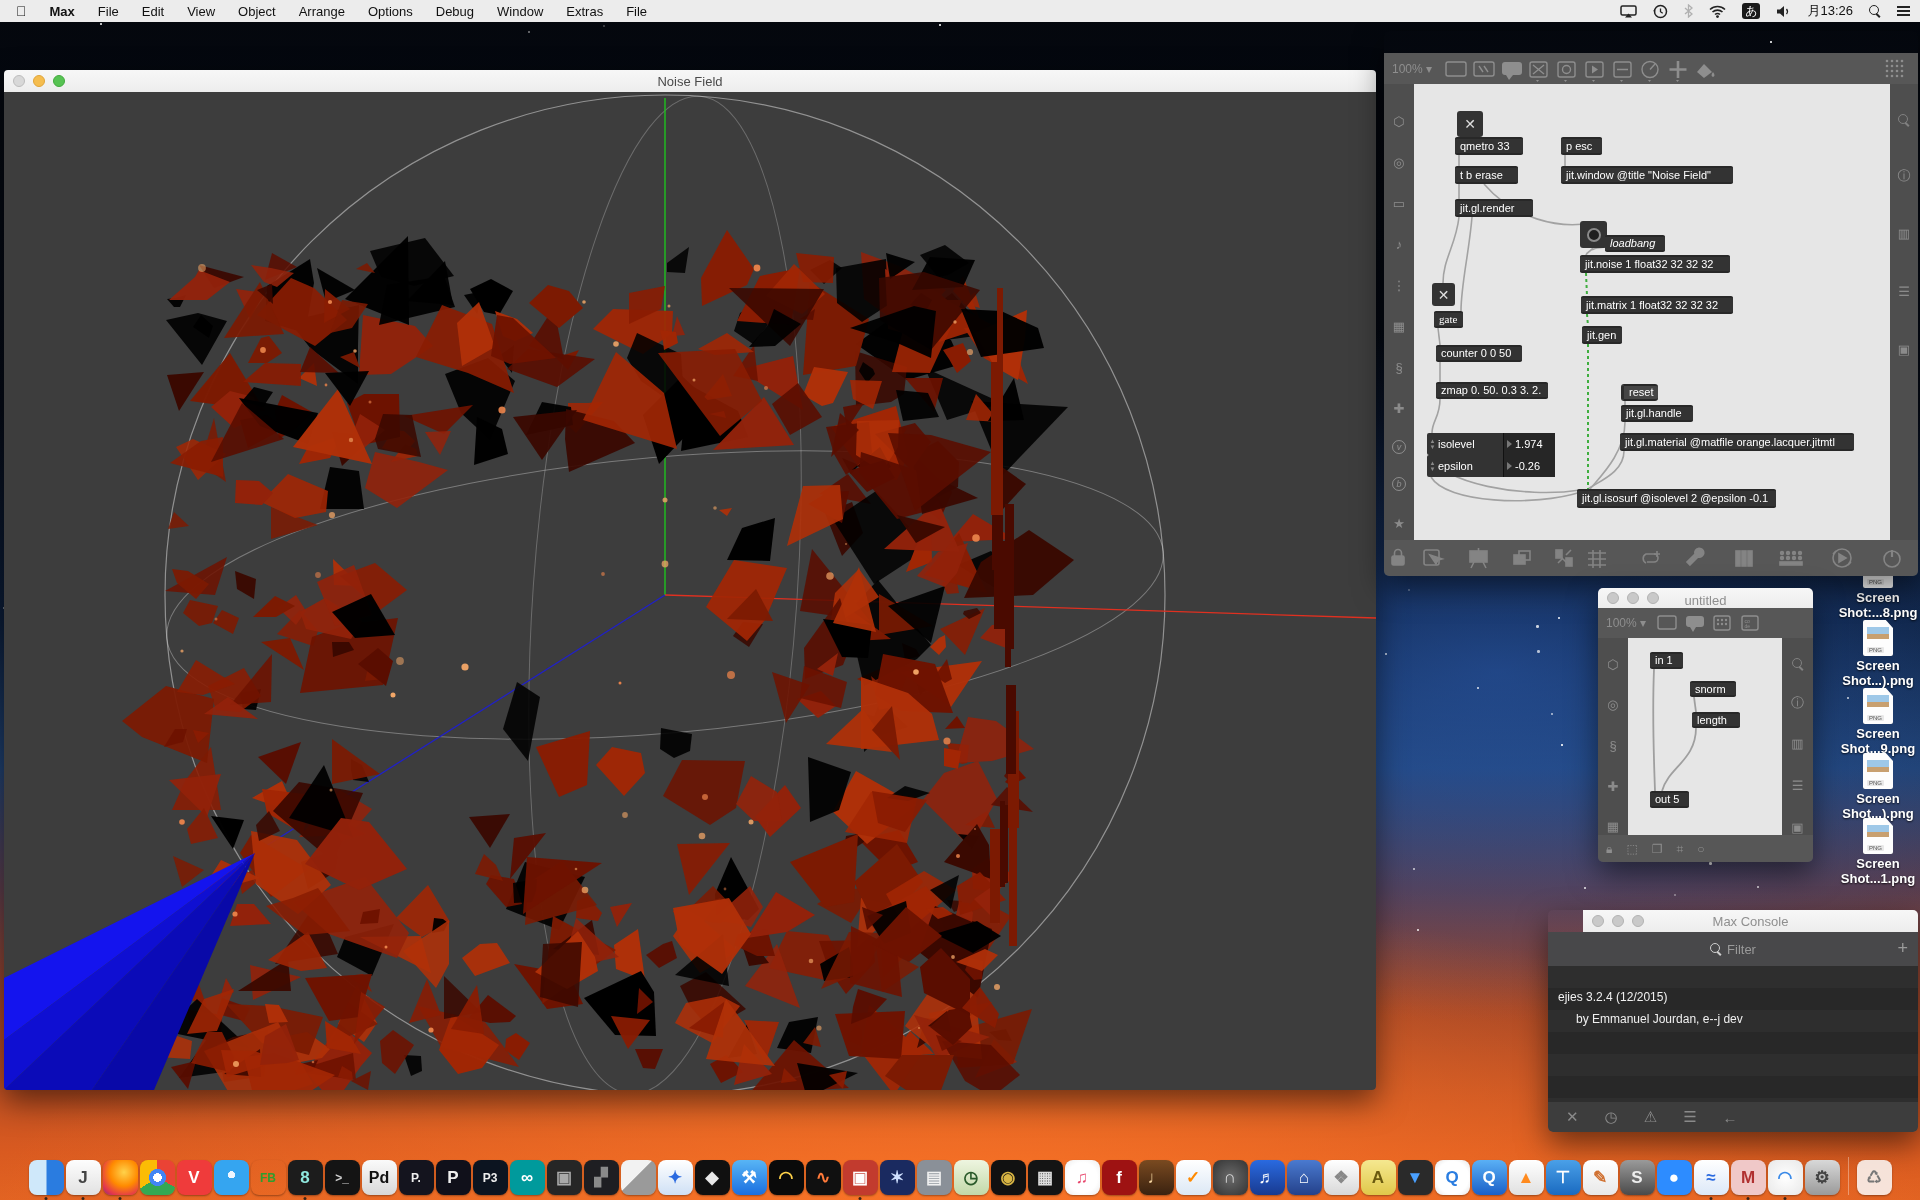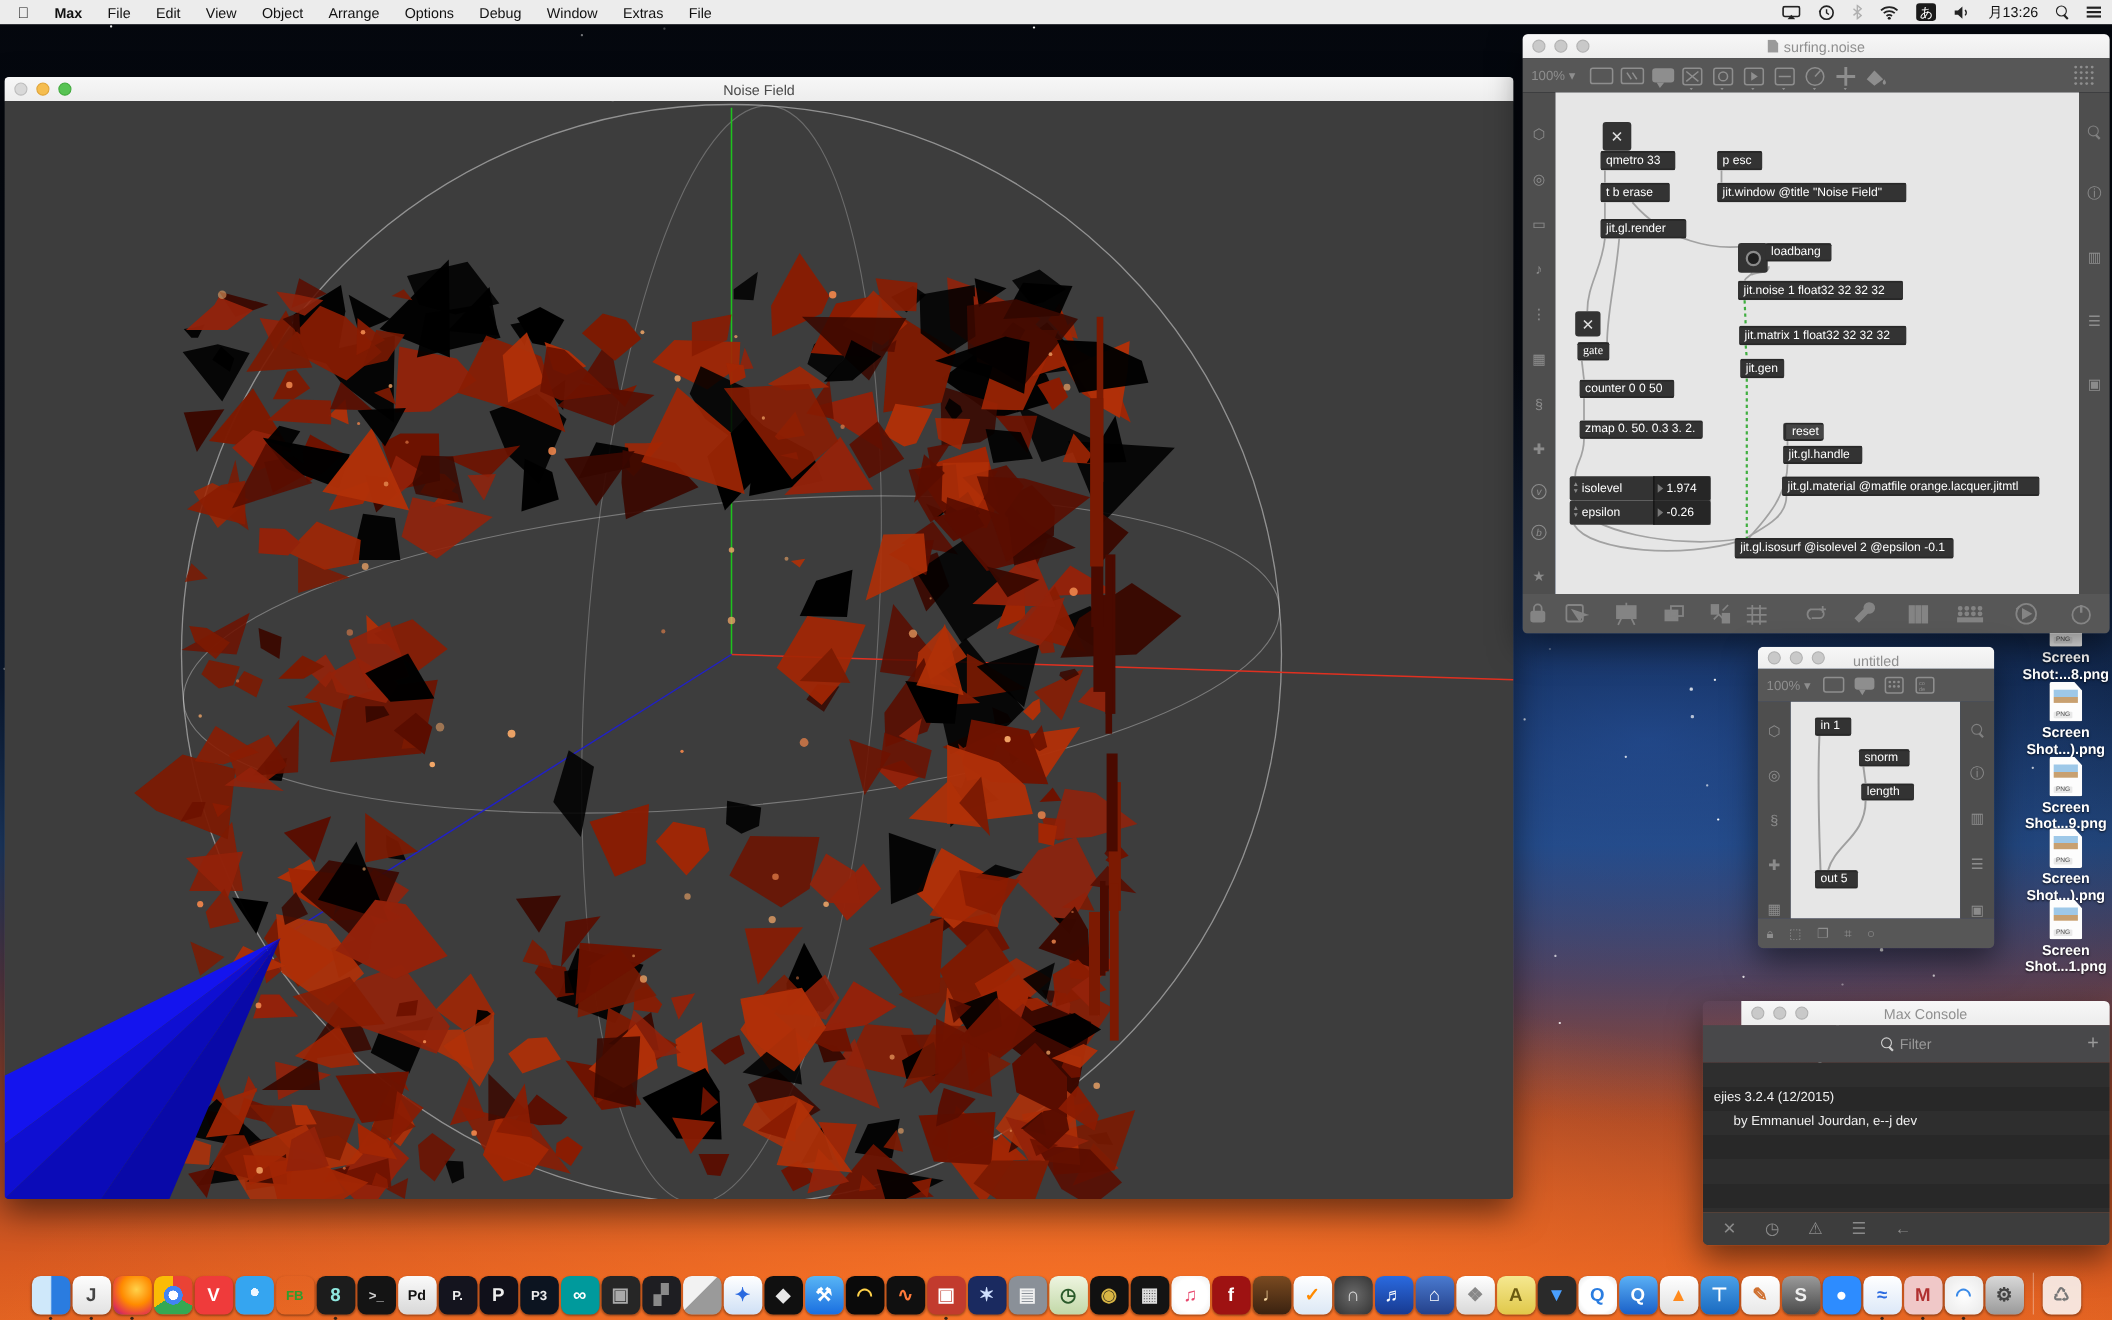--- a/index.html
+++ b/index.html
@@ -837,31 +837,20 @@
     <g>
       <polygon points="251,761 0,886 0,948" fill="#1414ee"></polygon>
       <polygon points="251,761 0,948 0,998" fill="#0f0fd2"></polygon>
       <polygon points="251,761 0,998 88,998" fill="#0b0bb8"></polygon>
       <polygon points="251,761 88,998 150,998" fill="#0909a8"></polygon>
     </g>
   </svg>
 </div>
 
 <div class="macwin" id="patchwin">
-  <div class="titlebar">
-    <span class="tl inactive">
-        <i></i>
-        <i></i>
-        <i></i>
-      </span>
-    <span class="wtitle">
-        <span class="doc-ico"></span>
-        <span>surfing.noise</span>
-      </span>
-  </div>
   <div class="ptoolbar" id="pw-toolbar">
     <span class="zoomsel"><span>100%</span> ▾</span>
     <svg width="300" height="26" viewBox="0 0 300 26">
       <rect class="pal-ico" x="4" y="6" width="20" height="14" rx="2"></rect>
       <g>
           <rect class="pal-ico" x="32" y="6" width="20" height="14" rx="2"></rect>
           <path class="pal-ico" d="M37 10 l4 6 M42 10 l4 6"></path>
         </g>
       <g>
           <rect x="60" y="6" width="20" height="13" rx="3" fill="#8e8e8e"></rect>
@@ -964,21 +953,21 @@
     <div id="pw-boxes">
         <div class="maxtoggle" style="left: 43px; top: 27px; width: 26px; height: 26px;">✕</div>
         <div class="maxbox" style="left: 41px; top: 53px; width: 68px; height: 18px;">qmetro 33</div>
         <div class="maxbox" style="left: 41px; top: 82px; width: 63px; height: 18px;">t b erase</div>
         <div class="maxbox" style="left: 41px; top: 115px; width: 78px; height: 18px;">jit.gl.render</div>
         <div class="maxbox" style="left: 147px; top: 53px; width: 41px; height: 18px;">p esc</div>
         <div class="maxbox" style="left: 147px; top: 82px; width: 172px; height: 18px;">jit.window @title "Noise Field"</div>
         <div class="maxbutton" style="left: 166px; top: 137px; width: 27px; height: 27px;">
           <i></i>
         </div>
-        <div class="maxbox" style="left: 191px; top: 137px; width: 60px; height: 17px;">loadbang</div>
+        <div class="maxbox" style="left: 191px; top: 151px; width: 60px; height: 17px; font-style: italic;">loadbang</div>
         <div class="maxbox" style="left: 166px; top: 171px; width: 150px; height: 18px;">jit.noise 1 float32 32 32 32</div>
         <div class="maxbox" style="left: 167px; top: 212px; width: 152px; height: 18px;">jit.matrix 1 float32 32 32 32</div>
         <div class="maxbox" style="left: 168px; top: 242px; width: 40px; height: 18px;">jit.gen</div>
         <div class="maxtoggle" style="left: 18px; top: 199px; width: 23px; height: 23px;">✕</div>
         <div class="maxbox" style="left: 20px; top: 227px; width: 29px; height: 17px; font-family: Liberation Serif, serif;">gate</div>
         <div class="maxbox" style="left: 22px; top: 261px; width: 86px; height: 17px;">counter 0 0 50</div>
         <div class="maxbox" style="left: 22px; top: 298px; width: 112px; height: 17px;">zmap 0. 50. 0.3 3. 2.</div>
         <div class="attrui" style="left: 13px; top: 349px; width: 128px; height: 22px;">
           <span class="spin">▲<br>▼</span>
           <span class="alabel">isolevel</span>
@@ -1173,21 +1162,21 @@
     <span class="dockicon" style="background: linear-gradient(rgb(253, 253, 253), rgb(226, 226, 226)); color: rgb(68, 68, 68);">J<i class="rdot"></i></span>
     <span class="dockicon" style="background: radial-gradient(circle at 60% 35%, rgb(255, 210, 74), rgb(255, 138, 0) 45%, rgb(227, 54, 78) 78%, rgb(122, 42, 138) 100%); color: rgb(255, 255, 255);">
       <i class="rdot"></i>
     </span>
     <span class="dockicon" style="background: radial-gradient(circle, rgb(255, 255, 255) 0px, rgb(255, 255, 255) 17%, rgb(66, 133, 244) 18%, rgb(66, 133, 244) 34%, rgba(0, 0, 0, 0) 35%), conic-gradient(rgb(234, 67, 53) 0deg, rgb(234, 67, 53) 33%, rgb(52, 168, 83) 0deg, rgb(52, 168, 83) 66%, rgb(251, 188, 5) 0deg, rgb(251, 188, 5) 100%); color: rgb(255, 255, 255);"></span>
     <span class="dockicon" style="background: rgb(239, 59, 59); color: rgb(255, 255, 255);">V</span>
     <span class="dockicon" style="background: radial-gradient(circle at 50% 42%, rgb(238, 246, 255) 0px, rgb(238, 246, 255) 13%, rgb(53, 165, 240) 14%, rgb(53, 165, 240) 100%); color: rgb(255, 255, 255);"></span>
     <span class="dockicon" style="background: rgba(0, 0, 0, 0); color: rgb(46, 158, 46); font-size: 12px;">FB</span>
     <span class="dockicon" style="background: rgb(28, 28, 28); color: rgb(143, 232, 222);">8<i class="rdot"></i></span>
     <span class="dockicon" style="background: rgb(20, 20, 20); color: rgb(208, 208, 208); font-size: 12px;">&gt;_</span>
-    <span class="dockicon" style="background: linear-gradient(rgb(250, 250, 250), rgb(216, 216, 216)); color: rgb(17, 17, 17); font-size: 13px;">Pd</span>
+    <span class="dockicon" style="background: linear-gradient(rgb(250, 250, 250), rgb(216, 216, 216)); color: rgb(17, 17, 17); font-size: 16px;">Pd</span>
     <span class="dockicon" style="background: rgb(20, 20, 30); color: rgb(238, 238, 238); font-size: 12px;">P.</span>
     <span class="dockicon" style="background: rgb(16, 16, 26); color: rgb(238, 238, 238);">P</span>
     <span class="dockicon" style="background: rgb(12, 20, 32); color: rgb(238, 238, 238); font-size: 12px;">P3</span>
     <span class="dockicon" style="background: rgb(0, 154, 156); color: rgb(255, 255, 255);">∞</span>
     <span class="dockicon" style="background: rgb(38, 38, 38); color: rgb(170, 170, 170);">▣</span>
     <span class="dockicon" style="background: rgb(30, 30, 34); color: rgb(138, 138, 138);">▞</span>
     <span class="dockicon" style="background: linear-gradient(135deg, rgb(242, 242, 242) 0px, rgb(242, 242, 242) 45%, rgb(154, 154, 154) 46%, rgb(154, 154, 154) 100%); color: rgb(255, 255, 255);"></span>
     <span class="dockicon" style="background: linear-gradient(rgb(255, 255, 255), rgb(207, 224, 245)); color: rgb(42, 106, 224);">✦</span>
     <span class="dockicon" style="background: rgb(16, 16, 16); color: rgb(232, 232, 232);">◆</span>
     <span class="dockicon" style="background: linear-gradient(rgb(88, 181, 245), rgb(26, 111, 224)); color: rgb(255, 255, 255);">⚒</span>

